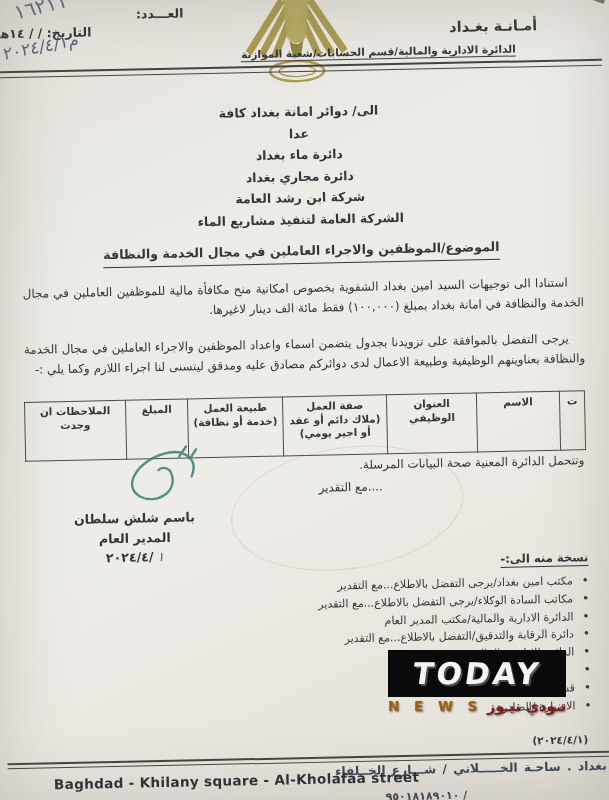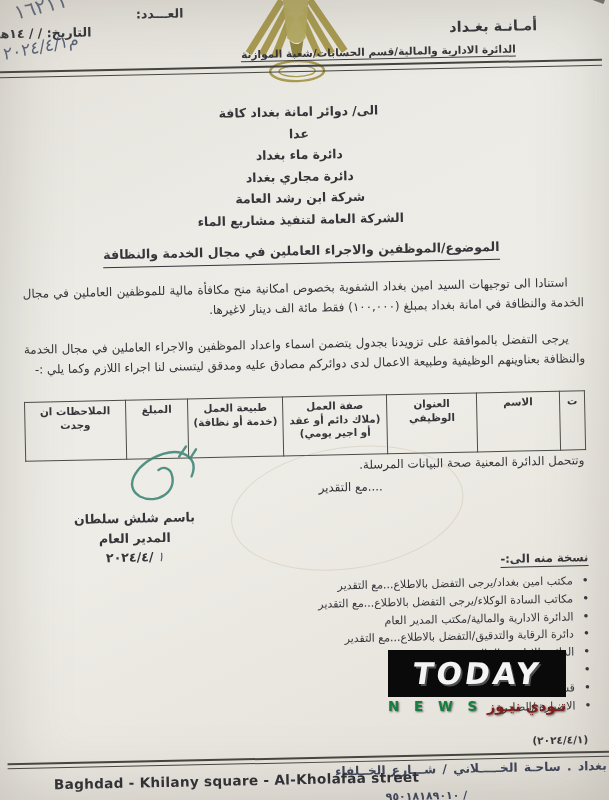--- a/index.html
+++ b/index.html
@@ -73,21 +73,21 @@
   .footer-en{left:46px;top:771px;font-size:13.6px;font-weight:bold;color:#2d2d32;letter-spacing:.3px;}
   .phone-frag{right:150px;top:792px;font-size:11px;color:#3c4458;font-weight:bold;}
 
   
   .wm-box{left:388px;top:650px;width:178px;height:47px;background:#0a0a0a;z-index:10;
     display:flex;align-items:center;justify-content:center;}
   .wm-title{color:#f4f4f4;font-size:30px;font-weight:bold;letter-spacing:3px;
     transform:skewX(-8deg);text-shadow:2px 2px 0 #4e4e4e;}
   .wm-sub{left:388px;top:698px;width:178px;z-index:10;display:flex;
     justify-content:space-between;align-items:center;direction:ltr;}
-  .wm-news{color:#15803d;font-size:13.5px;font-weight:bold;letter-spacing:5px;
+  .wm-news{color:#a16207;font-size:13.5px;font-weight:bold;letter-spacing:5px;
     text-shadow:1px 1px 2px rgba(0,0,0,.55);}
   .wm-ar{color:#7f1d1d;font-size:14.5px;font-weight:bold;
     text-shadow:1px 1px 2px rgba(0,0,0,.55);}
 </style>
 </head>
 <body>
 
 <div>
   <div class="rot">
 

